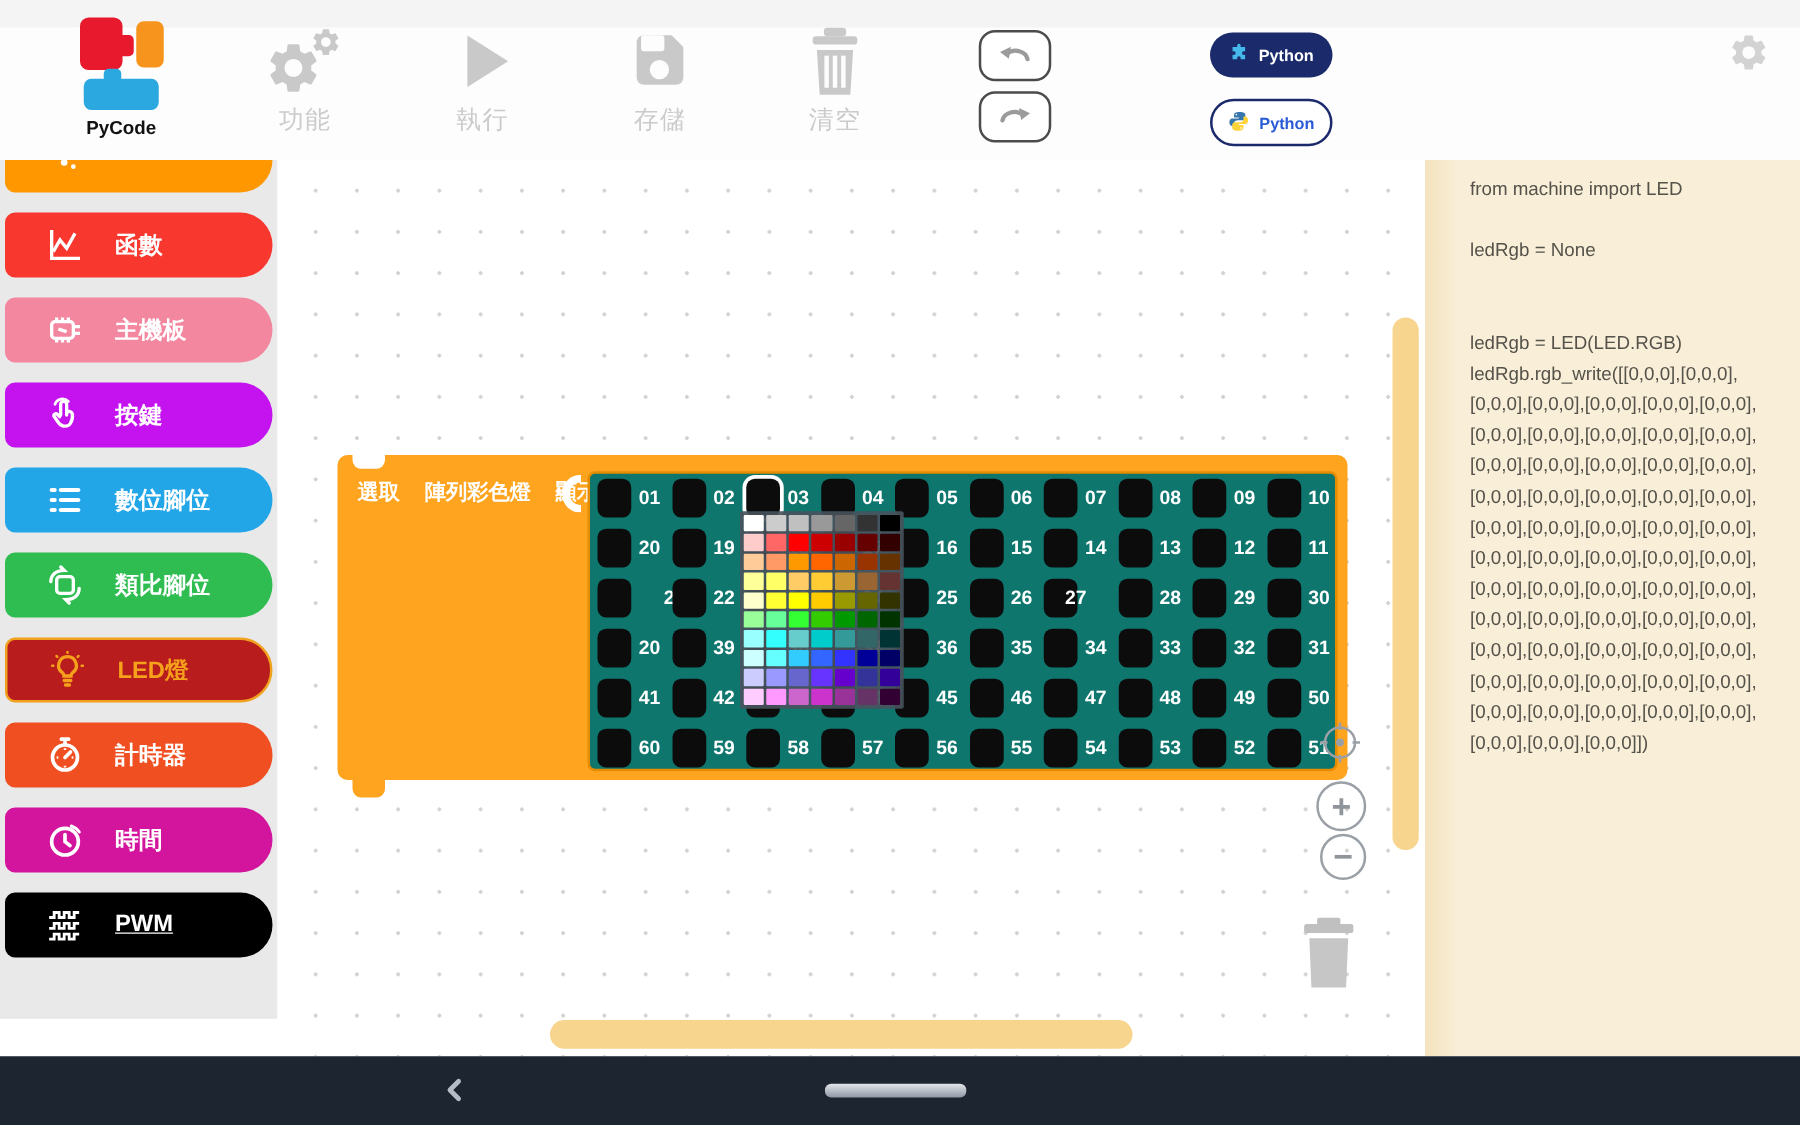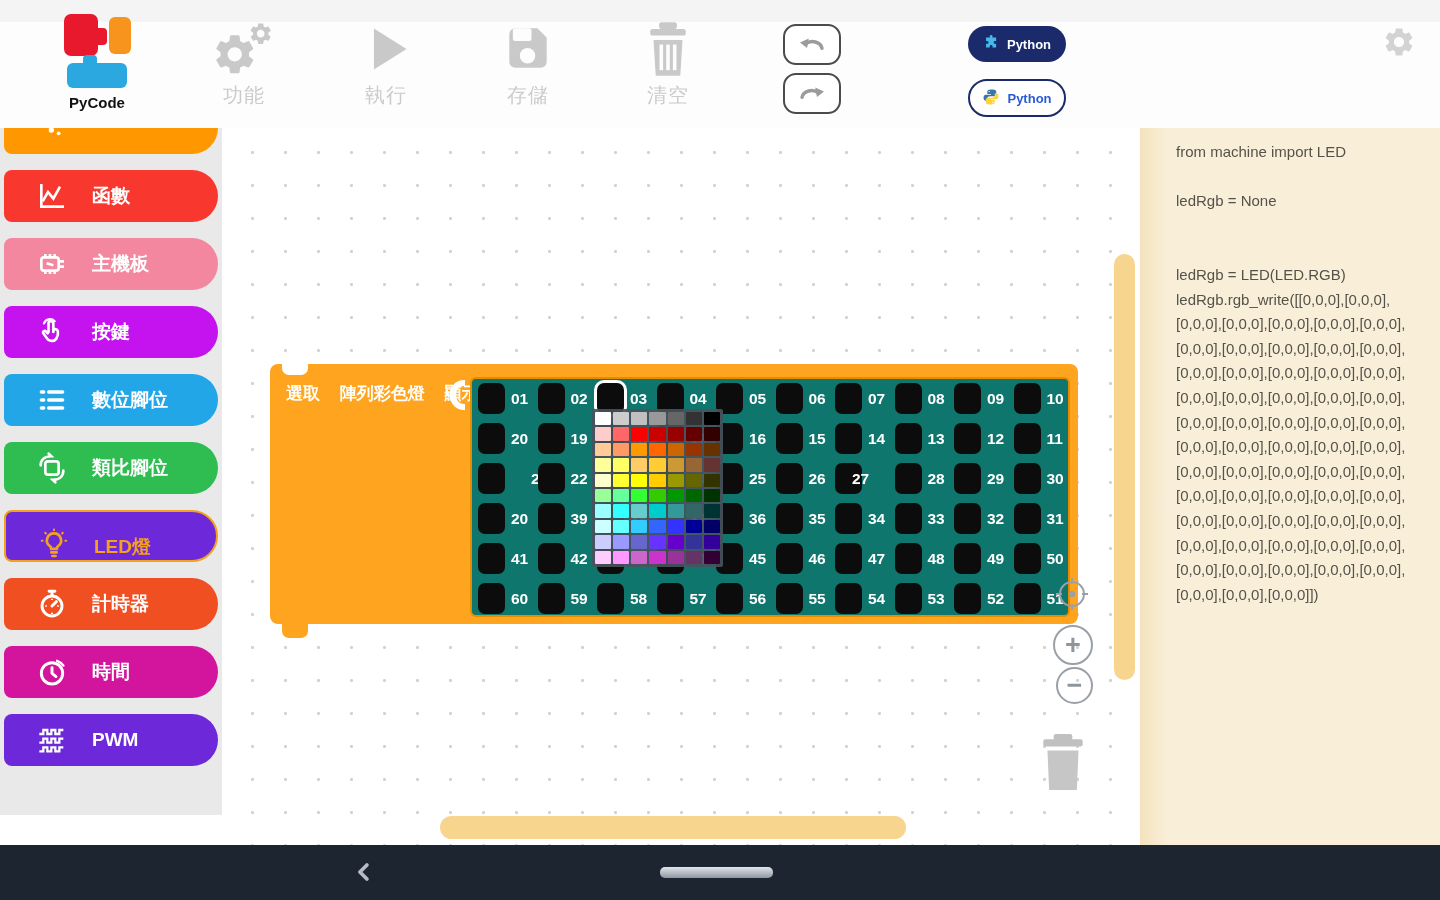--- a/index.html
+++ b/index.html
@@ -230,21 +230,21 @@
     </div>
     <div class="side-item" style="background: rgb(47, 189, 82);">
       <span class="s-icon">
         <svg viewBox="0 0 24 24" fill="none" stroke="currentColor" stroke-width="2">
           <rect x="7" y="7" width="10" height="10" rx="2"></rect>
           <path d="M3.5 10c0-4 3-6.8 8-6.8l-2-2M20.5 14c0 4-3 6.8-8 6.8l2 2" stroke-linecap="round"></path>
         </svg>
       </span>
       <span>類比腳位</span>
     </div>
-    <div class="side-item" style="background: #6d28d9; color: rgb(245, 161, 28); border: 2.5px solid rgb(240, 161, 30); align-items: flex-end;">
+    <div class="side-item" style="background: #b91c1c; color: rgb(245, 161, 28); border: 2.5px solid rgb(240, 161, 30);">
       <span class="s-icon">
         <svg viewBox="0 0 24 24" fill="none" stroke="currentColor" stroke-width="2" stroke-linecap="round">
           <path d="M12 4a5.3 5.3 0 0 1 3.1 9.6c-.7.5-1 1.3-1 2h-4.2c0-.7-.3-1.5-1-2A5.3 5.3 0 0 1 12 4z"></path>
           <path d="M10 18.3h4M10.8 21h2.4"></path>
           <path d="M12 1.2v.4M5.4 3.6l.5.5M18.6 3.6l-.5.5M2.8 9.5h.7M20.5 9.5h.7" stroke-width="1.5"></path>
         </svg>
       </span>
       <span>LED燈</span>
     </div>
     <div class="side-item" style="background: rgb(240, 79, 33);">
@@ -261,21 +261,21 @@
     <div class="side-item" style="background: rgb(211, 20, 156);">
       <span class="s-icon">
         <svg viewBox="0 0 24 24" fill="none" stroke="currentColor" stroke-width="2.2">
           <circle cx="12" cy="13" r="8"></circle>
           <path d="M12 13V8.7M12 13l3 2.4" stroke-linecap="round"></path>
           <path d="M15.8 3.6c2 .7 3.6 1.9 4.8 3.6" stroke-width="1.8" stroke-linecap="round"></path>
         </svg>
       </span>
       <span>時間</span>
     </div>
-    <div class="side-item" style="background: #6d28d9;">
+    <div class="side-item" style="background: #000000; text-decoration: underline;">
       <span class="s-icon">
         <svg viewBox="0 0 24 24" fill="none" stroke="currentColor" stroke-width="1.7">
           <path d="M2.5 7.5h3v-3h3v3h3v-3h3v3h3v-3h3"></path>
           <path d="M2.5 14h3v-3h3v3h3v-3h3v3h3v-3h3"></path>
           <path d="M2.5 20.5h3v-3h3v3h3v-3h3v3h3v-3h3"></path>
         </svg>
       </span>
       <span>PWM</span>
     </div>
   </div>

